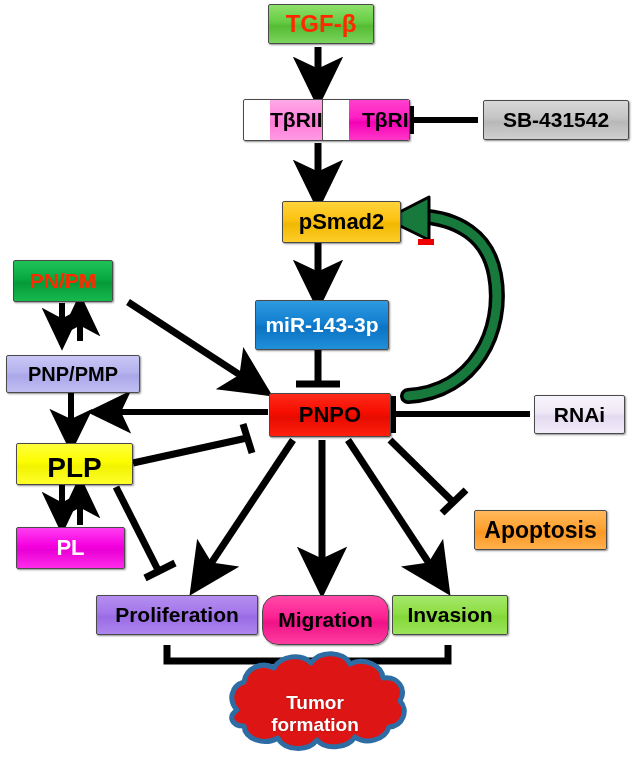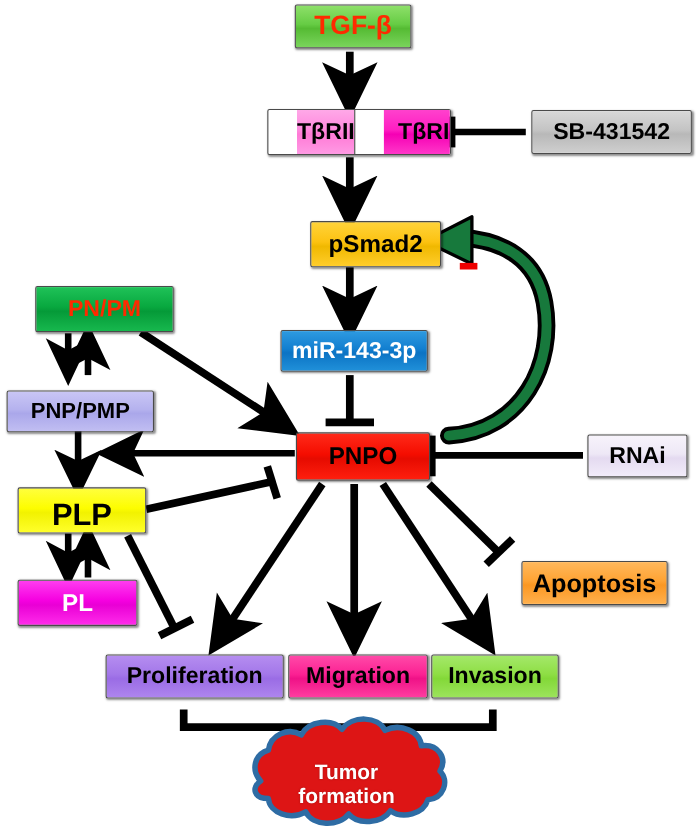--- a/index.html
+++ b/index.html
@@ -249,53 +249,53 @@
   </div>
 
   <div class="node sk-sb" style="left:483px; top:100px; width:146px; height:40px; font-size:21px;">
     <span>SB-431542</span>
   </div>
 
   <div class="node sk-psmad2" style="left:262px; top:201px; width:119px; height:42px; font-size:22px;">
     <span>pSmad2</span>
   </div>
 
-  <div class="node sk-mir" style="left:255px; top:300px; width:134px; height:38px; font-size:21px;">
+  <div class="node sk-mir" style="left:255px; top:300px; width:134px; height:50px; font-size:21px;">
     <span>miR-143-3p</span>
   </div>
 
   <div class="node sk-pnpo" style="left:269px; top:393px; width:122px; height:44px; font-size:22px;">
     <span>PNPO</span>
   </div>
 
   <div class="node sk-rnai" style="left:534px; top:395px; width:91px; height:39px; font-size:21px;">
     <span>RNAi</span>
   </div>
 
-  <div class="node sk-pnpm" style="left:13px; top:260px; width:126px; height:42px; font-size:21px;margin-left:19px;">
+  <div class="node sk-pnpm" style="left:13px; top:260px; width:100px; height:42px; font-size:21px;">
     <span>PN/PM</span>
   </div>
 
   <div class="node sk-pnppmp" style="left:6px; top:355px; width:134px; height:38px; font-size:20px;">
     <span>PNP/PMP</span>
   </div>
 
   <div class="node sk-plp" style="left:16px; top:443px; width:117px; height:42px; font-size:28px;align-items:flex-end;">
     <span>PLP</span>
   </div>
 
   <div class="node sk-pl" style="left:16px; top:527px; width:109px; height:42px; font-size:22px;">
     <span>PL</span>
   </div>
 
   <div class="node sk-prolif" style="left:96px; top:595px; width:162px; height:40px; font-size:21px;">
     <span>Proliferation</span>
   </div>
 
-  <div class="node sk-migr" style="left:262px; top:595px; width:127px; height:40px; font-size:21px;">
+  <div class="node sk-migr" style="left:262px; top:595px; width:127px; height:50px; font-size:21px;border-radius:16px;">
     <span>Migration</span>
   </div>
 
   <div class="node sk-inv" style="left:392px; top:595px; width:116px; height:40px; font-size:21px;">
     <span>Invasion</span>
   </div>
 
   <div class="node sk-apop" style="left:474px; top:510px; width:133px; height:40px; font-size:23px;">
     <span>Apoptosis</span>
   </div>

